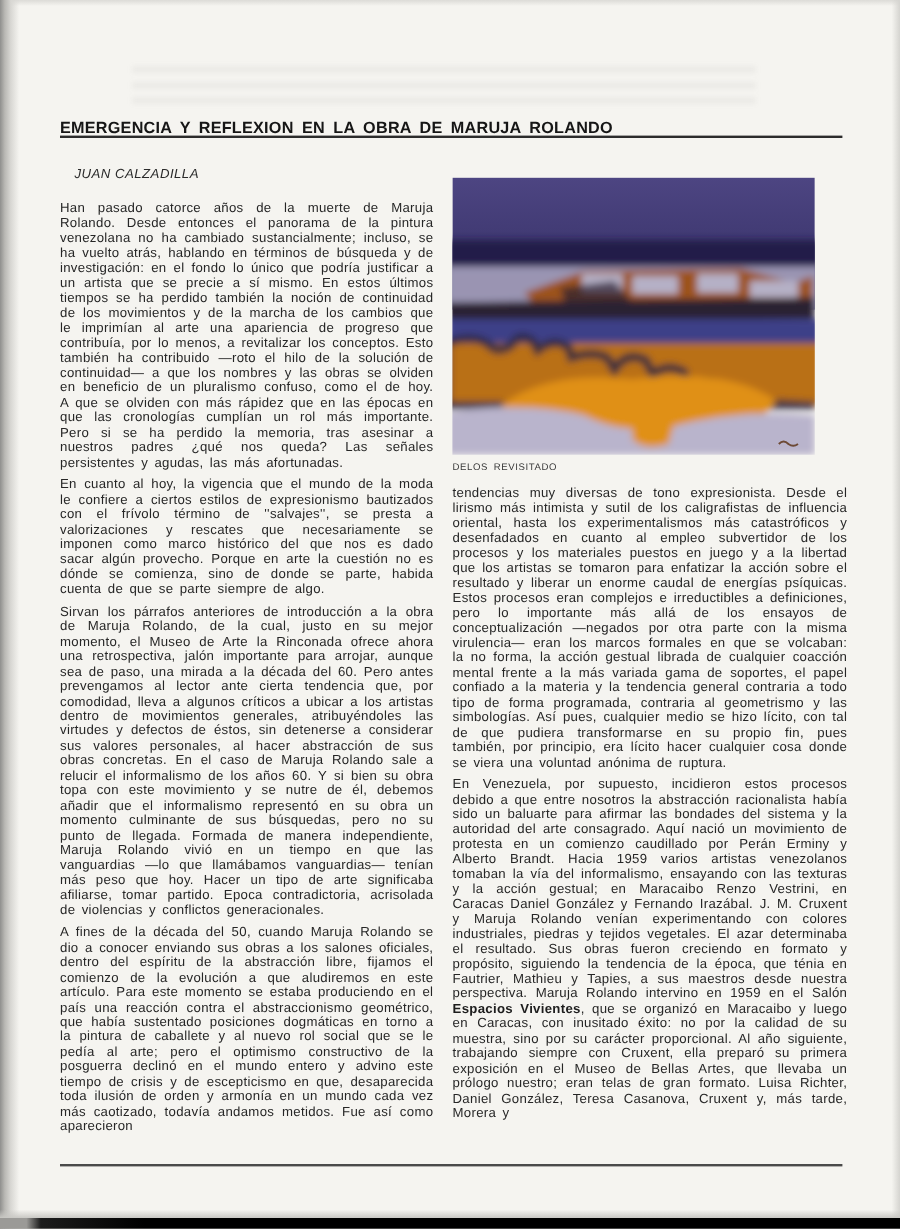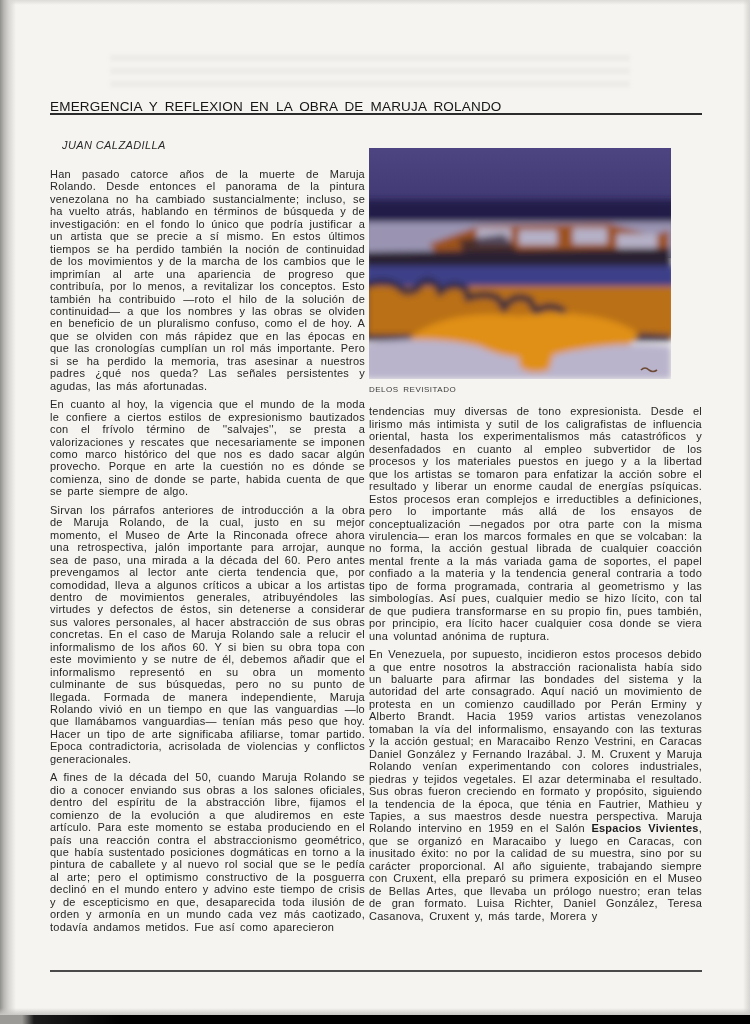--- a/index.html
+++ b/index.html
@@ -18,25 +18,25 @@
     background:linear-gradient(270deg,#d5d4d0 0,rgba(245,244,240,0) 7px);}
   .edge-bottom{position:absolute;left:0;right:0;bottom:0;height:16px;
     background:linear-gradient(180deg,rgba(245,244,240,0) 0,#c9c8c4 7px,#8e8d8a 10px);}
   .edge-bottom-bar{position:absolute;left:0;right:0;bottom:0;height:9px;
     background:linear-gradient(90deg,#9b9a97 0,#9b9a97 22px,#1c1c1c 34px,#000 120px,#000 100%);}
   .ghost{position:absolute;left:110px;top:55px;width:520px;height:34px;
     background:repeating-linear-gradient(180deg,rgba(120,120,125,.07) 0,rgba(120,120,125,.07) 6px,rgba(0,0,0,0) 6px,rgba(0,0,0,0) 13px);
     filter:blur(2px);}
   
   .title{position:absolute;left:50px;top:90px;width:660px;
-    font-size:13.5px;font-weight:normal;letter-spacing:.2px;word-spacing:3px;color:#161616;}
+    font-size:13.5px;font-weight:bold;letter-spacing:.2px;word-spacing:3px;color:#161616;}
   .title-rule{position:absolute;left:50px;top:113px;width:652px;height:2px;background:#2c2c2c;}
   .author{position:absolute;left:62px;top:139px;
     font-size:11px;font-style:italic;letter-spacing:.4px;color:#2a2a2a;}
-  .columns{position:absolute;left:50px;top:148px;width:656px;display:flex;gap:4px;}
+  .columns{position:absolute;left:50px;top:148px;width:656px;display:flex;gap:16px;}
   .col{font-size:11px;line-height:12.45px;letter-spacing:.25px;word-spacing:2px;
     color:#262626;text-align:justify;hyphens:none;}
   .col-left{width:315px;padding-top:20px;}
   .col-right{width:333px;}
   .col p{margin:0 0 6px 0;}
   .col p strong{font-weight:bold;color:#1d1d1d;}
   .bottom-rule{position:absolute;left:50px;top:970px;width:652px;height:1.5px;background:#4a4a4a;}
   
   figure{margin:0 0 9px 0;}
   .painting{width:302px;height:231px;display:block;}

